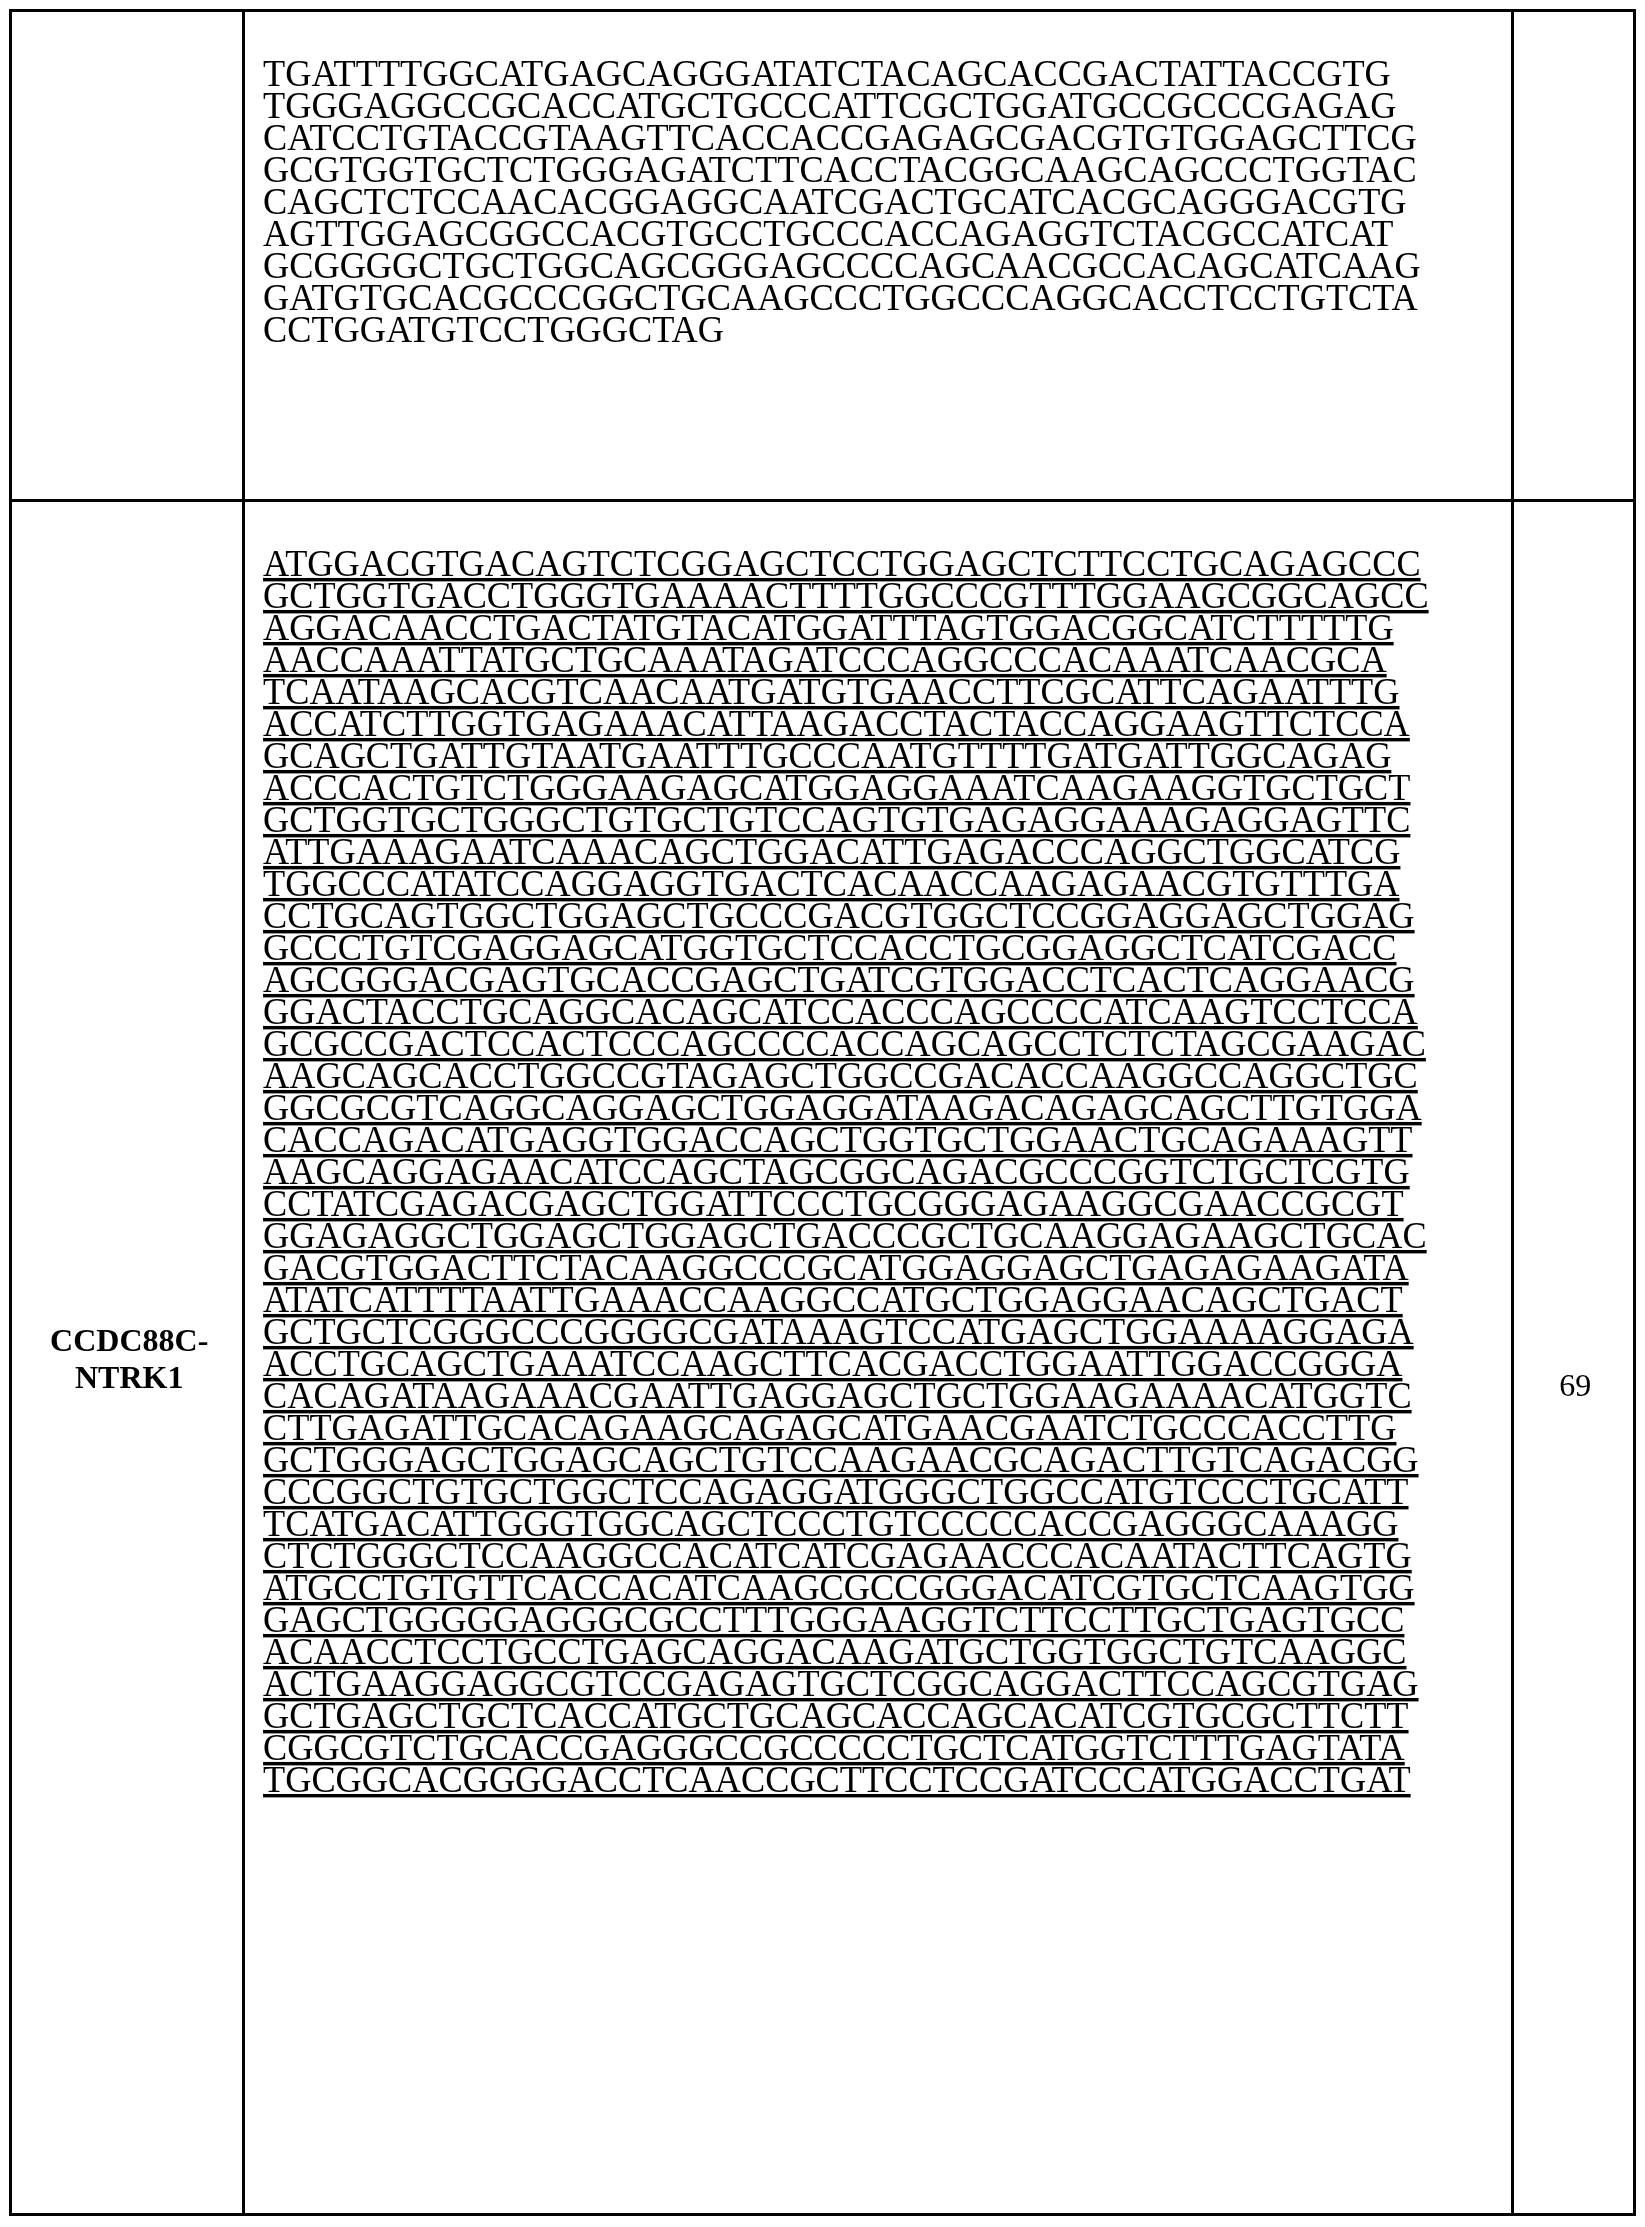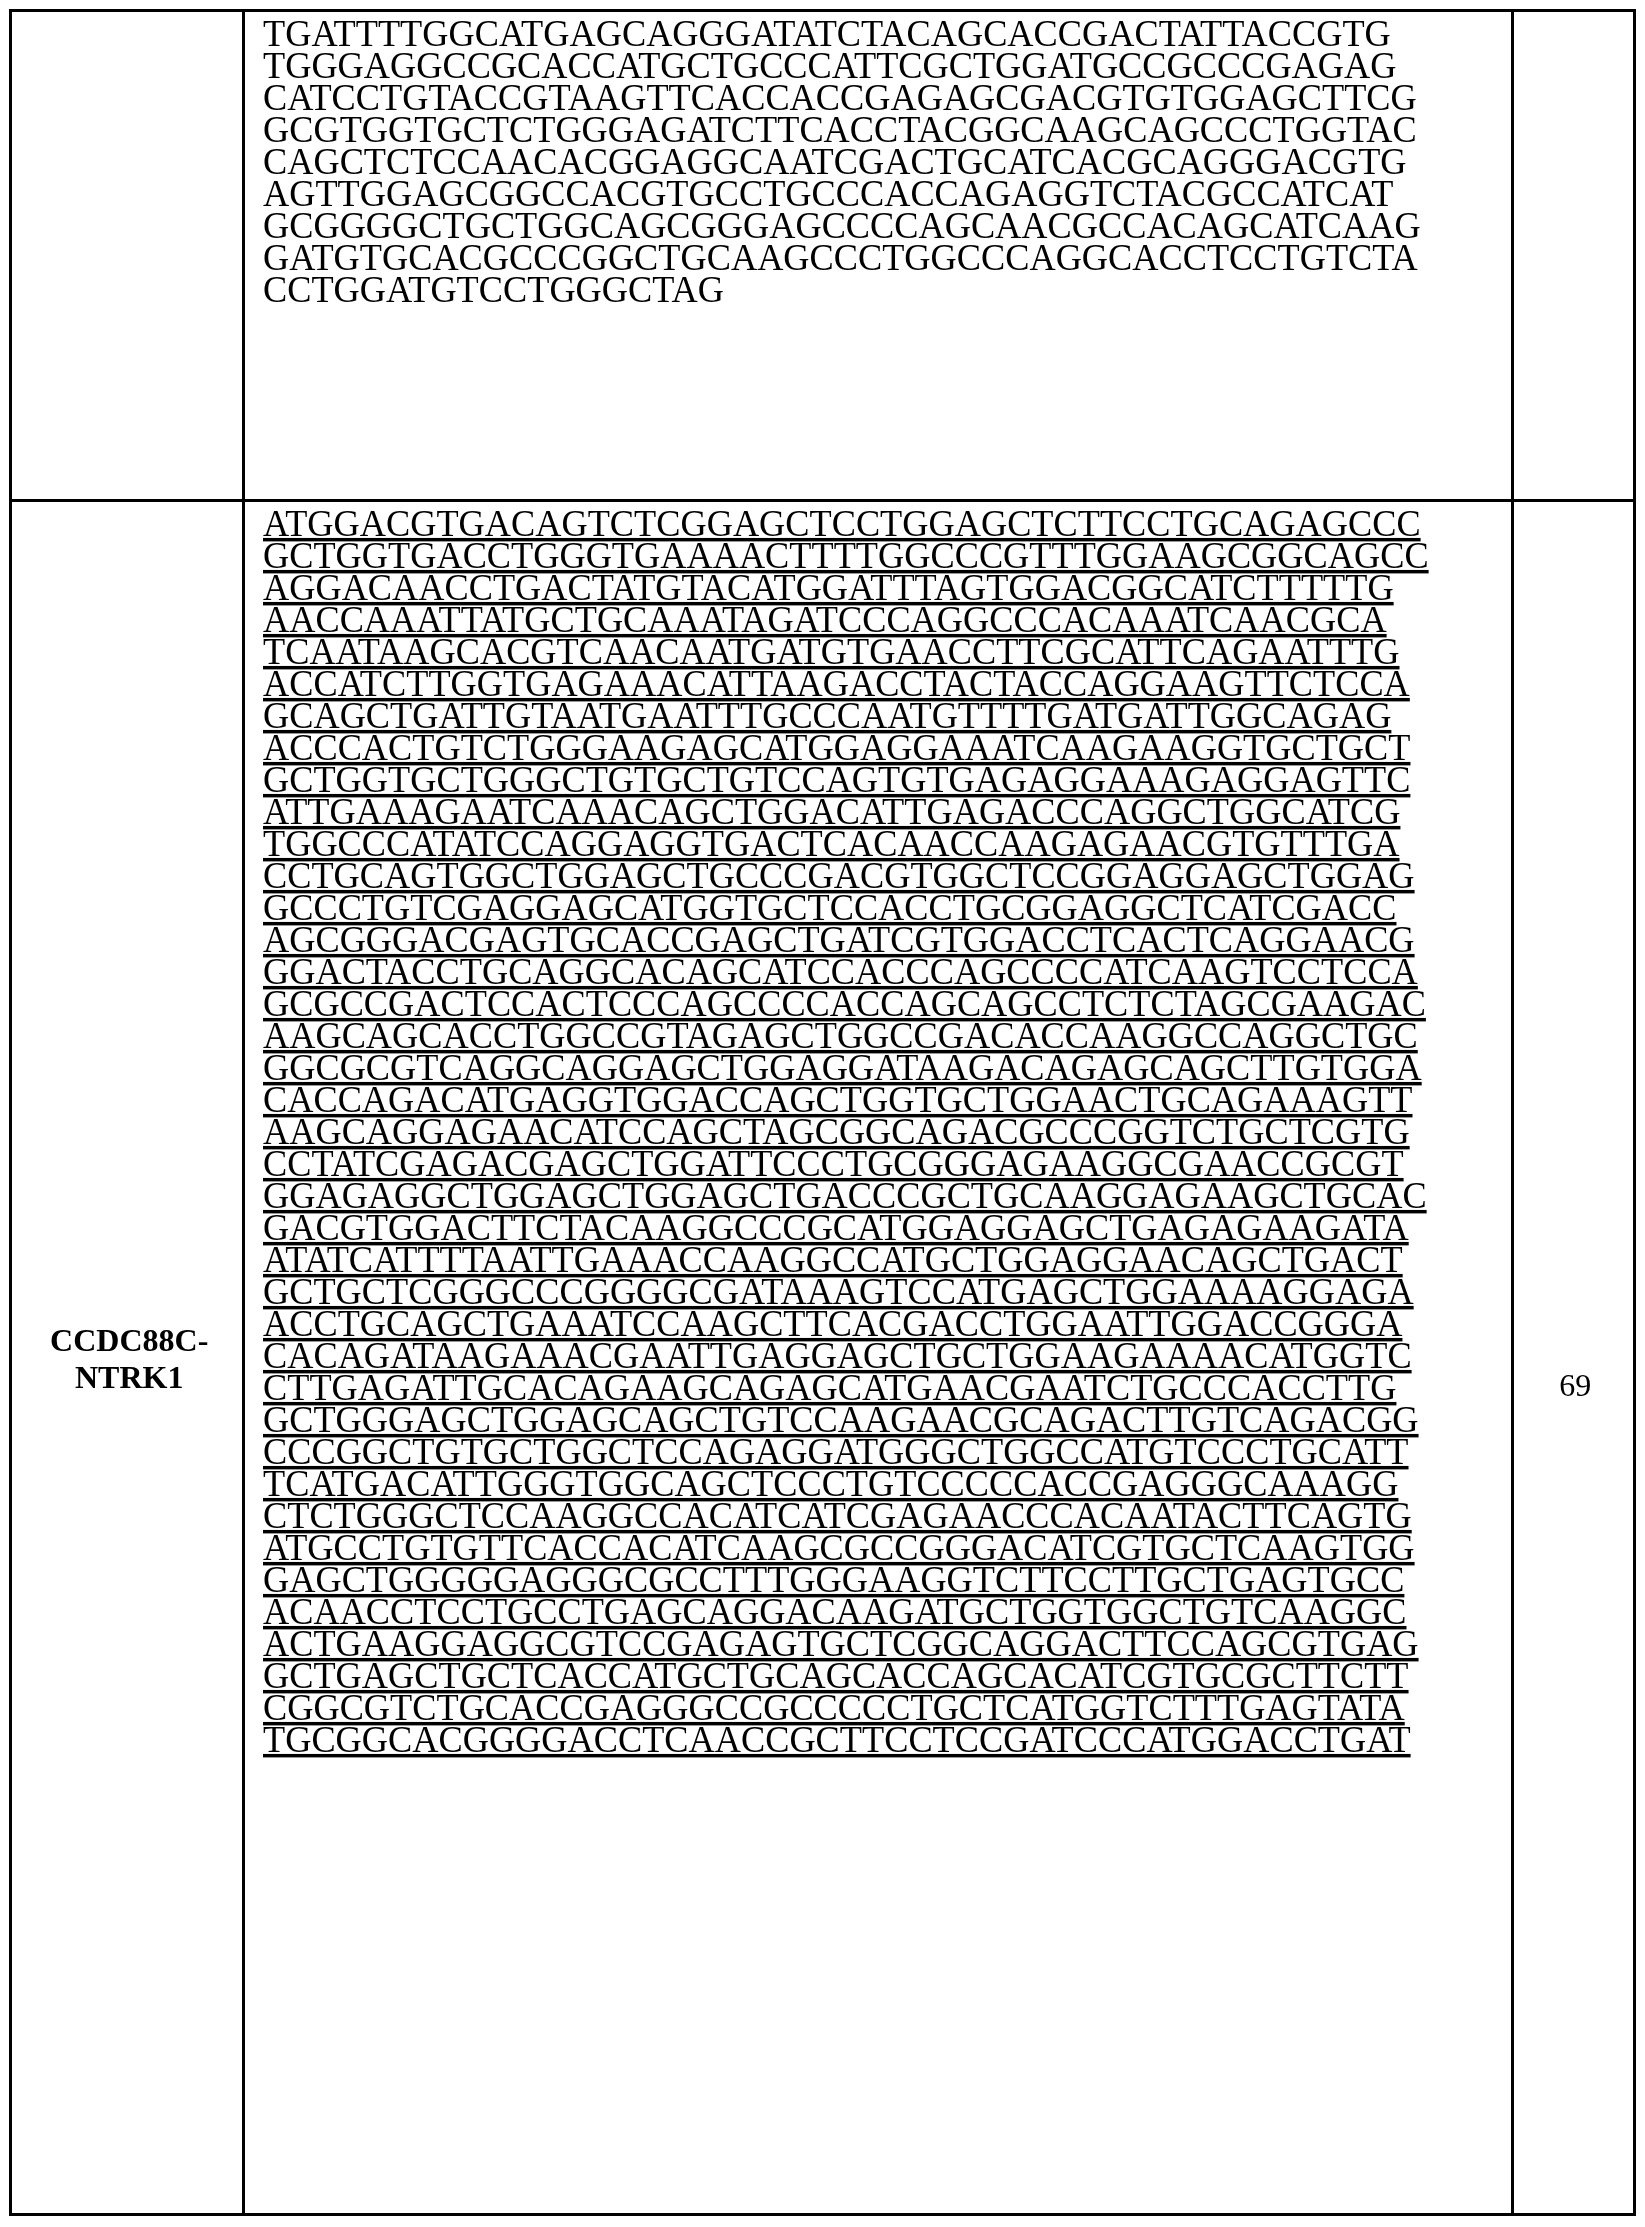--- a/index.html
+++ b/index.html
@@ -39,20 +39,21 @@
       background: #000;
     }
     .cell {
       position: absolute;
       box-sizing: border-box;
     }
     .seq-cell {
       left: 236px;
       width: 1266px;
       padding-left: 15px;
+      margin-top: 40px;
     }
     .seq-line {
       display: block;
       white-space: nowrap;
       font-size: 33px;
       line-height: 32px;
       height: 32px;
       transform-origin: 0 50%;
       transform: scaleX(1.1) scaleY(1.15);
       letter-spacing: 0px;

